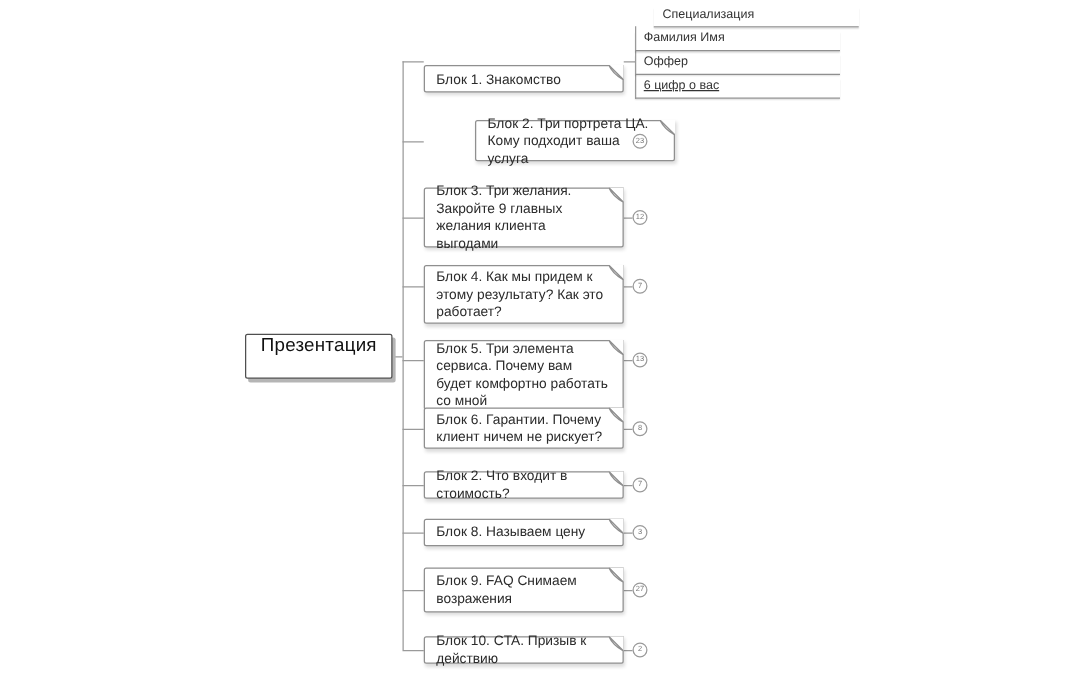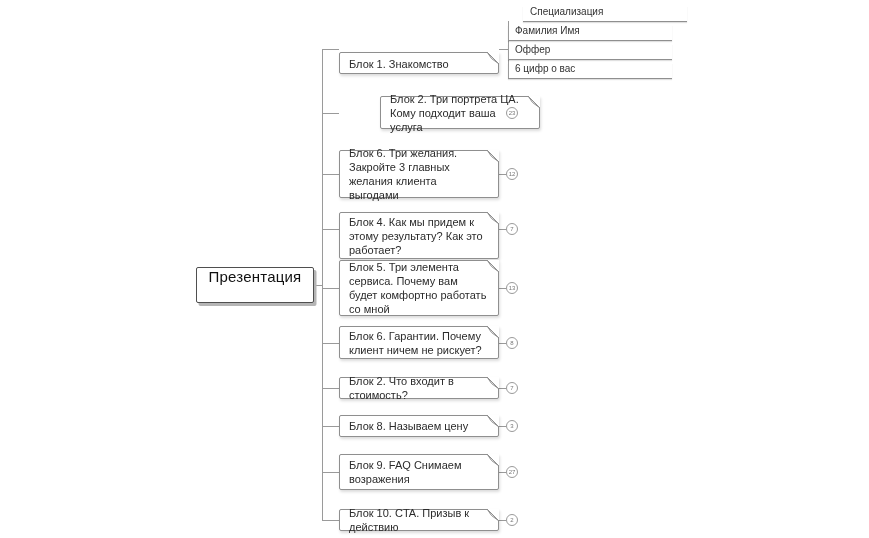--- a/index.html
+++ b/index.html
@@ -27,21 +27,21 @@
     box-shadow:1px 2px 3px rgba(0,0,0,.14);
     display:flex;align-items:center;
     padding:2px 9px;font-size:11px;line-height:14px;color:#2b2b2b;
     cursor:pointer;
   }
   .fold{position:absolute;top:-1px;right:-1px;width:12px;height:12px;pointer-events:none;}
   .b1{top:52px;height:22px;align-items:flex-end;}
   .b2{top:96px;height:33px;margin-left:41px;}
   .b3{top:150px;height:48px;}
   .b4{top:212px;height:47px;}
-  .b5{top:260px;height:56px;}
+  .b5{top:272px;height:56px;}
   .b6{top:326px;height:33px;}
   .b7{top:377px;height:22px;}
   .b8{top:415px;height:22px;}
   .b9{top:454px;height:36px;}
   .b10{top:509px;height:22px;}
   
   .badge{
     position:absolute;left:506px;width:12px;height:12px;border-radius:50%;
     border:1px solid #9a9a9a;background:#fff;box-sizing:border-box;
     display:flex;align-items:center;justify-content:center;
@@ -50,21 +50,21 @@
   
   .sub{
     position:absolute;left:508px;width:164px;box-sizing:border-box;
     border-bottom:1px solid #8f8f8f;box-shadow:0 1px 1px rgba(0,0,0,.12);
     padding:0 0 3px 7px;font-size:10px;color:#333;line-height:12px;
     cursor:pointer;background:transparent;
   }
   .s1{top:6px;margin-left:15px;}
   .s2{top:25px;}
   .s3{top:44px;}
-  .s4{top:63px;}
+  .s4{top:63px;text-decoration:underline;}
 </style>
 </head>
 <body>
 
 <div class="canvas">
 
   <div class="line h" style="left:314px;top:285px;width:8px;"></div>
   <div class="line v" style="left:322px;top:49px;height:471px;"></div>
 
   <div class="line h" style="left:322px;top:49px;width:17px;"></div>
@@ -103,21 +103,21 @@
       </svg>
   </div>
   <div class="block b2">
     <span>Блок 2. Три портрета ЦА. Кому подходит ваша услуга</span>
     <svg class="fold" viewBox="0 0 12 12">
         <polygon points="0,0 12,0 12,12" fill="#ffffff"></polygon>
         <path d="M0,0 Q3,7 12,12 L0,0 Z" fill="#f1f1f1" stroke="#8f8f8f" stroke-width="1"></path>
       </svg>
   </div>
   <div class="block b3">
-    <span>Блок 6. Три желания. Закройте 3 главных желания клиента выгодами</span>
+    <span>Блок 3. Три желания. Закройте 9 главных желания клиента выгодами</span>
     <svg class="fold" viewBox="0 0 12 12">
         <polygon points="0,0 12,0 12,12" fill="#ffffff"></polygon>
         <path d="M0,0 Q3,7 12,12 L0,0 Z" fill="#f1f1f1" stroke="#8f8f8f" stroke-width="1"></path>
       </svg>
   </div>
   <div class="block b4">
     <span>Блок 4. Как мы придем к этому результату? Как это работает?</span>
     <svg class="fold" viewBox="0 0 12 12">
         <polygon points="0,0 12,0 12,12" fill="#ffffff"></polygon>
         <path d="M0,0 Q3,7 12,12 L0,0 Z" fill="#f1f1f1" stroke="#8f8f8f" stroke-width="1"></path>

